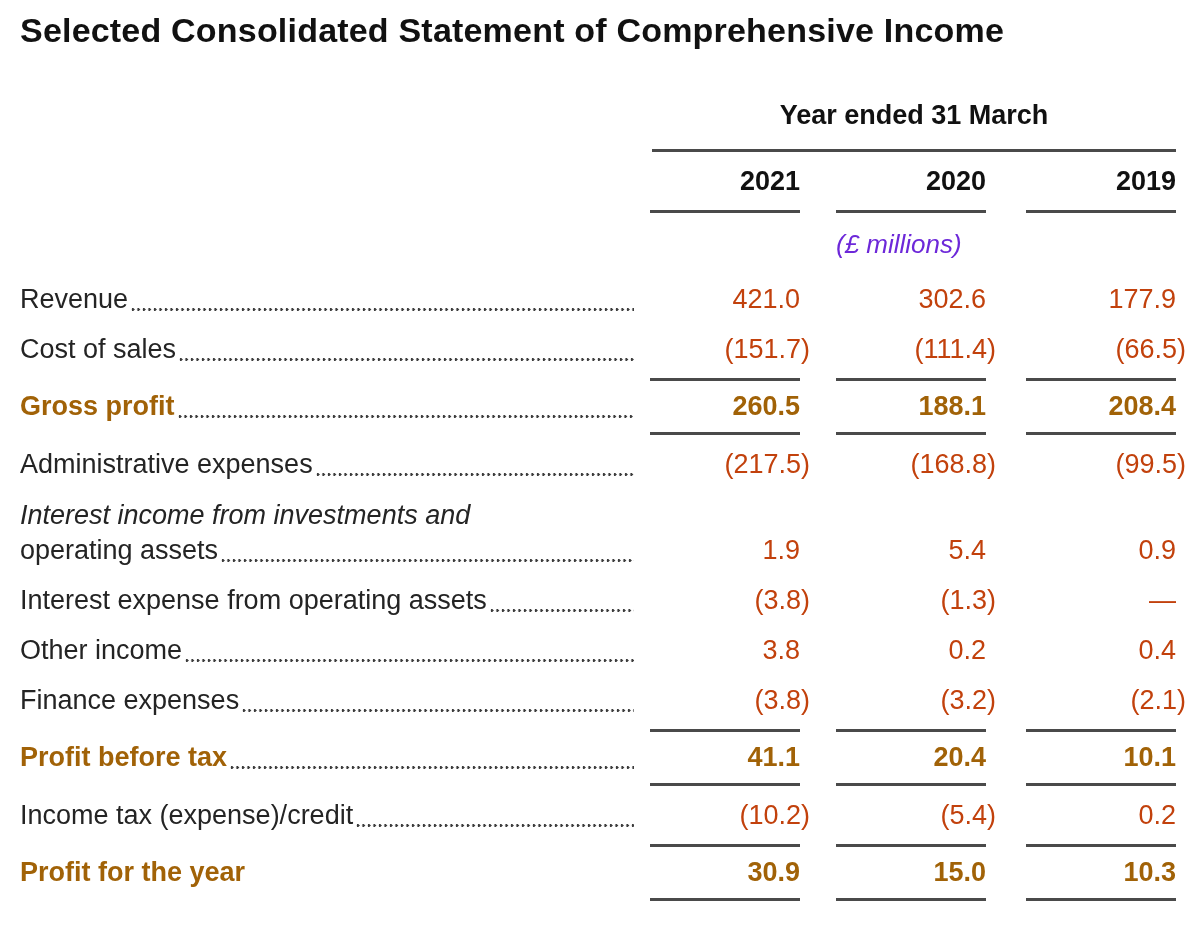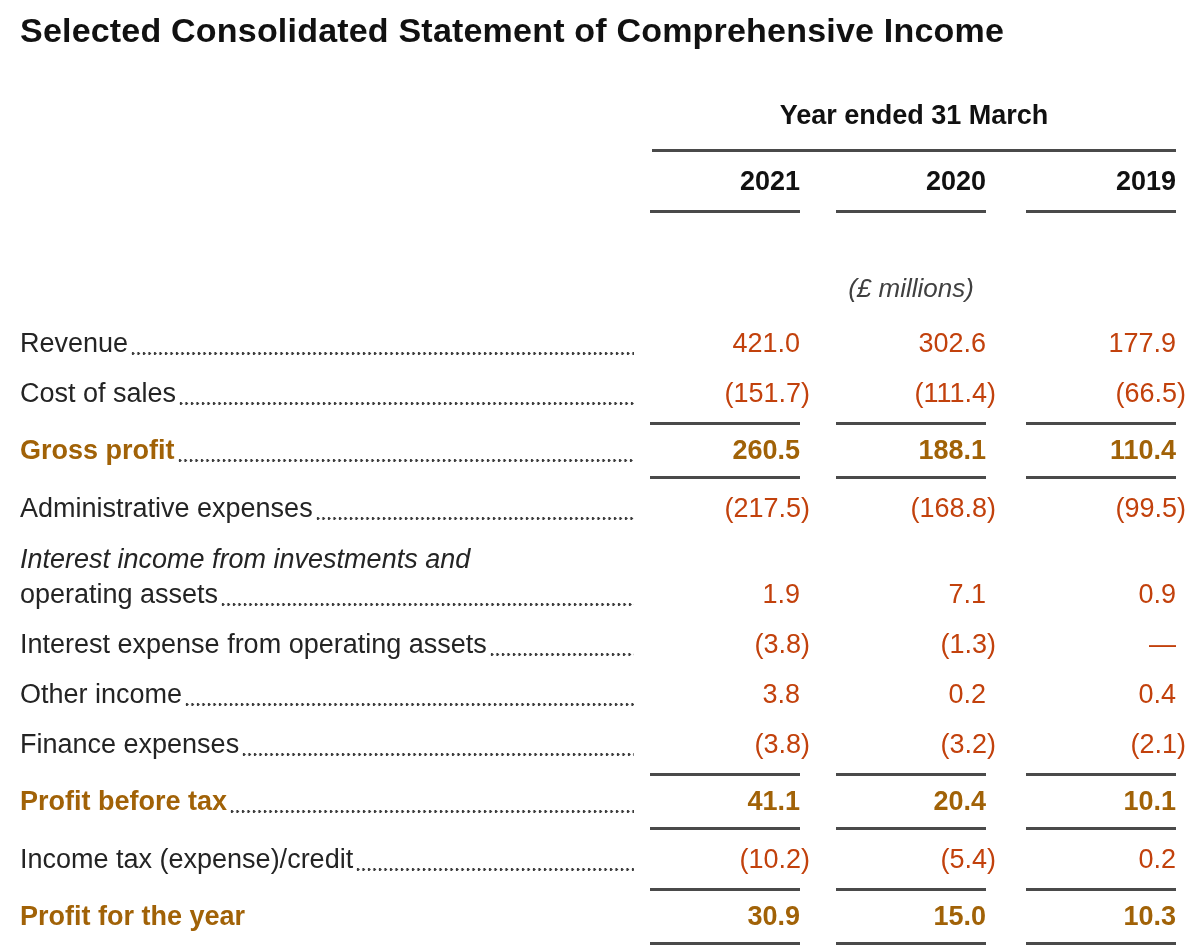--- a/index.html
+++ b/index.html
@@ -60,27 +60,26 @@
     line-height: 32px;
     color: #111;
     padding-bottom: 13px;
     border-bottom: 3px solid #4a4a4a;
   }
 
   .unit-row td { padding-top: 15px; }
   .unitbox {
     width: 150px;
     margin-left: auto;
-    text-align: center;
+    text-align: left;
     font-style: italic;
     font-size: 26px;
     line-height: 32px;
     white-space: nowrap;
-    color: #404040;
-    margin-top: 44px;
+    color: #6d28d9;
   }
 
   
   tbody td { padding-top: 8px; padding-bottom: 8px; }
   tbody tr.first-row td { padding-top: 22px; }
 
   .label-top {
     font-size: 27px;
     line-height: 36px;
     color: #242424;
@@ -223,21 +222,21 @@
               <span class="leader"></span>
             </div>
           </td>
         <td>
             <div class="numbox"><span class="num">260.5</span></div>
           </td>
         <td>
             <div class="numbox"><span class="num">188.1</span></div>
           </td>
         <td>
-            <div class="numbox"><span class="num">110.4</span></div>
+            <div class="numbox"><span class="num">208.4</span></div>
           </td>
       </tr>
 
       <tr>
         <td>
             <div class="label-wrap">
               <span class="label-text">Administrative expenses</span>
               <span class="leader"></span>
             </div>
           </td>
@@ -257,21 +256,21 @@
           <div class="label-top">Interest income from investments and</div>
           <div class="label-wrap">
               <span class="label-text">operating assets</span>
               <span class="leader"></span>
             </div>
         </td>
         <td>
             <div class="numbox"><span class="num">1.9</span></div>
           </td>
         <td>
-            <div class="numbox"><span class="num">7.1</span></div>
+            <div class="numbox"><span class="num">5.4</span></div>
           </td>
         <td>
             <div class="numbox"><span class="num">0.9</span></div>
           </td>
       </tr>
 
       <tr>
         <td>
             <div class="label-wrap">
               <span class="label-text">Interest expense from operating assets</span>

